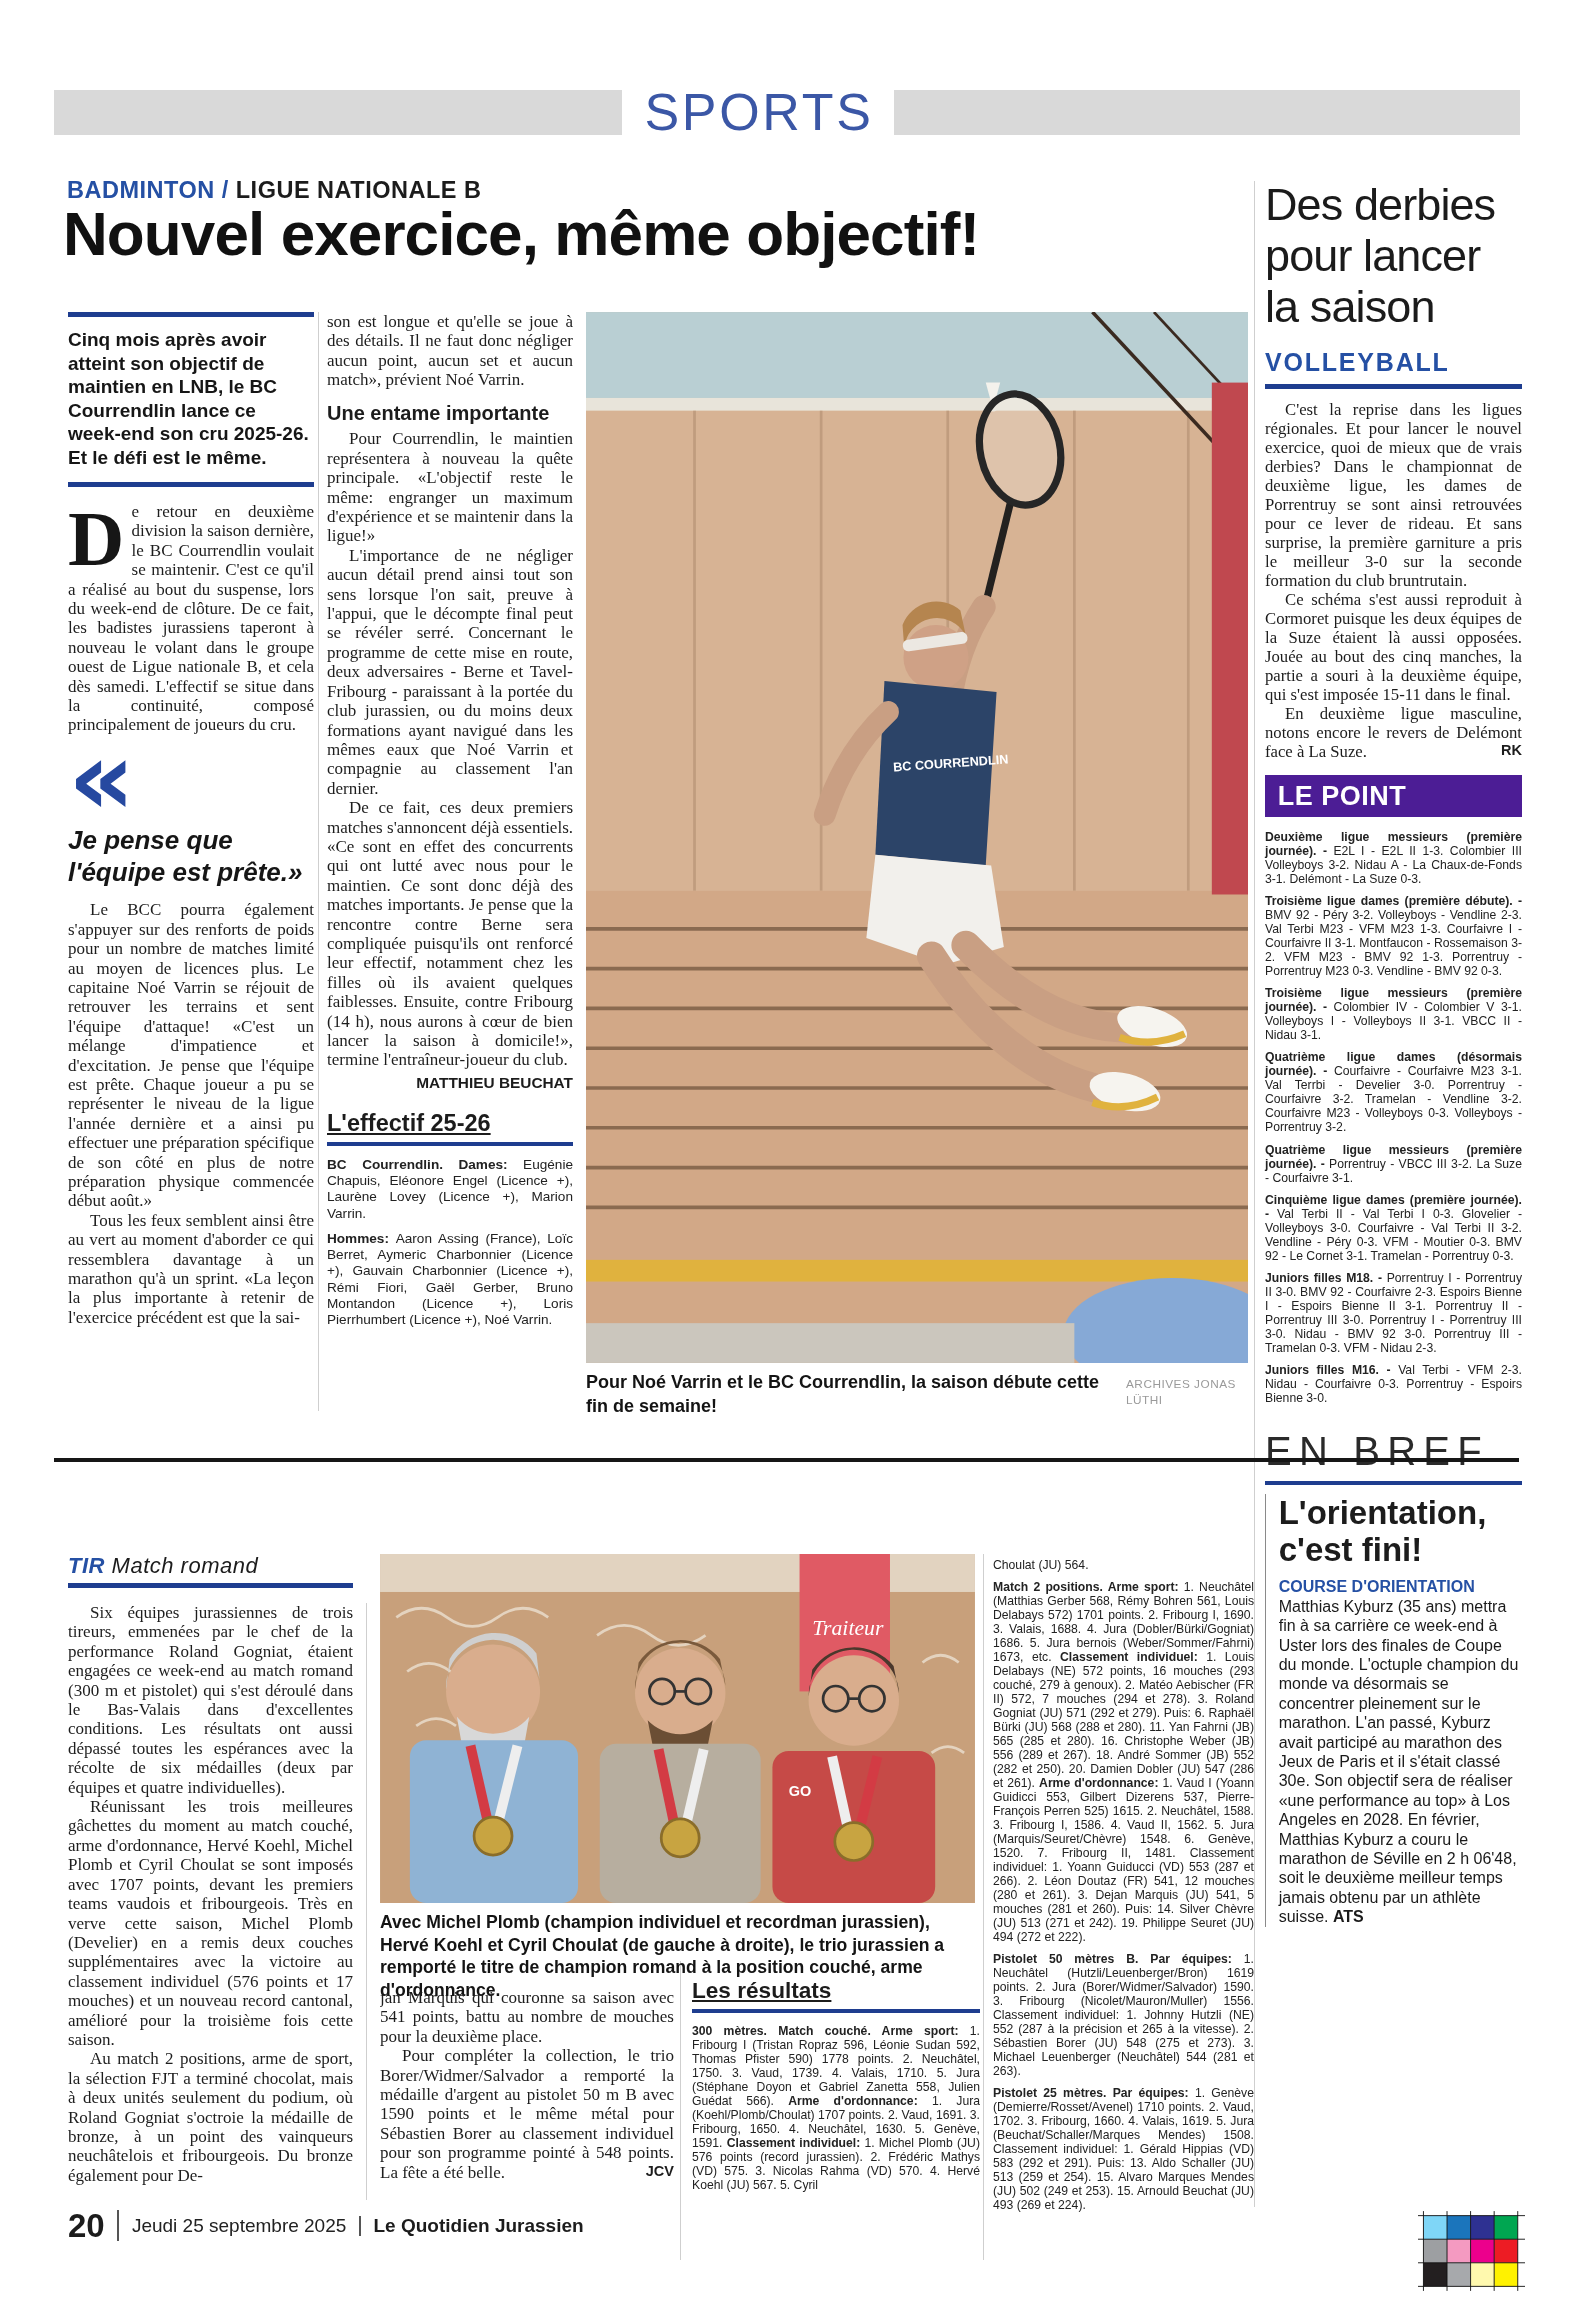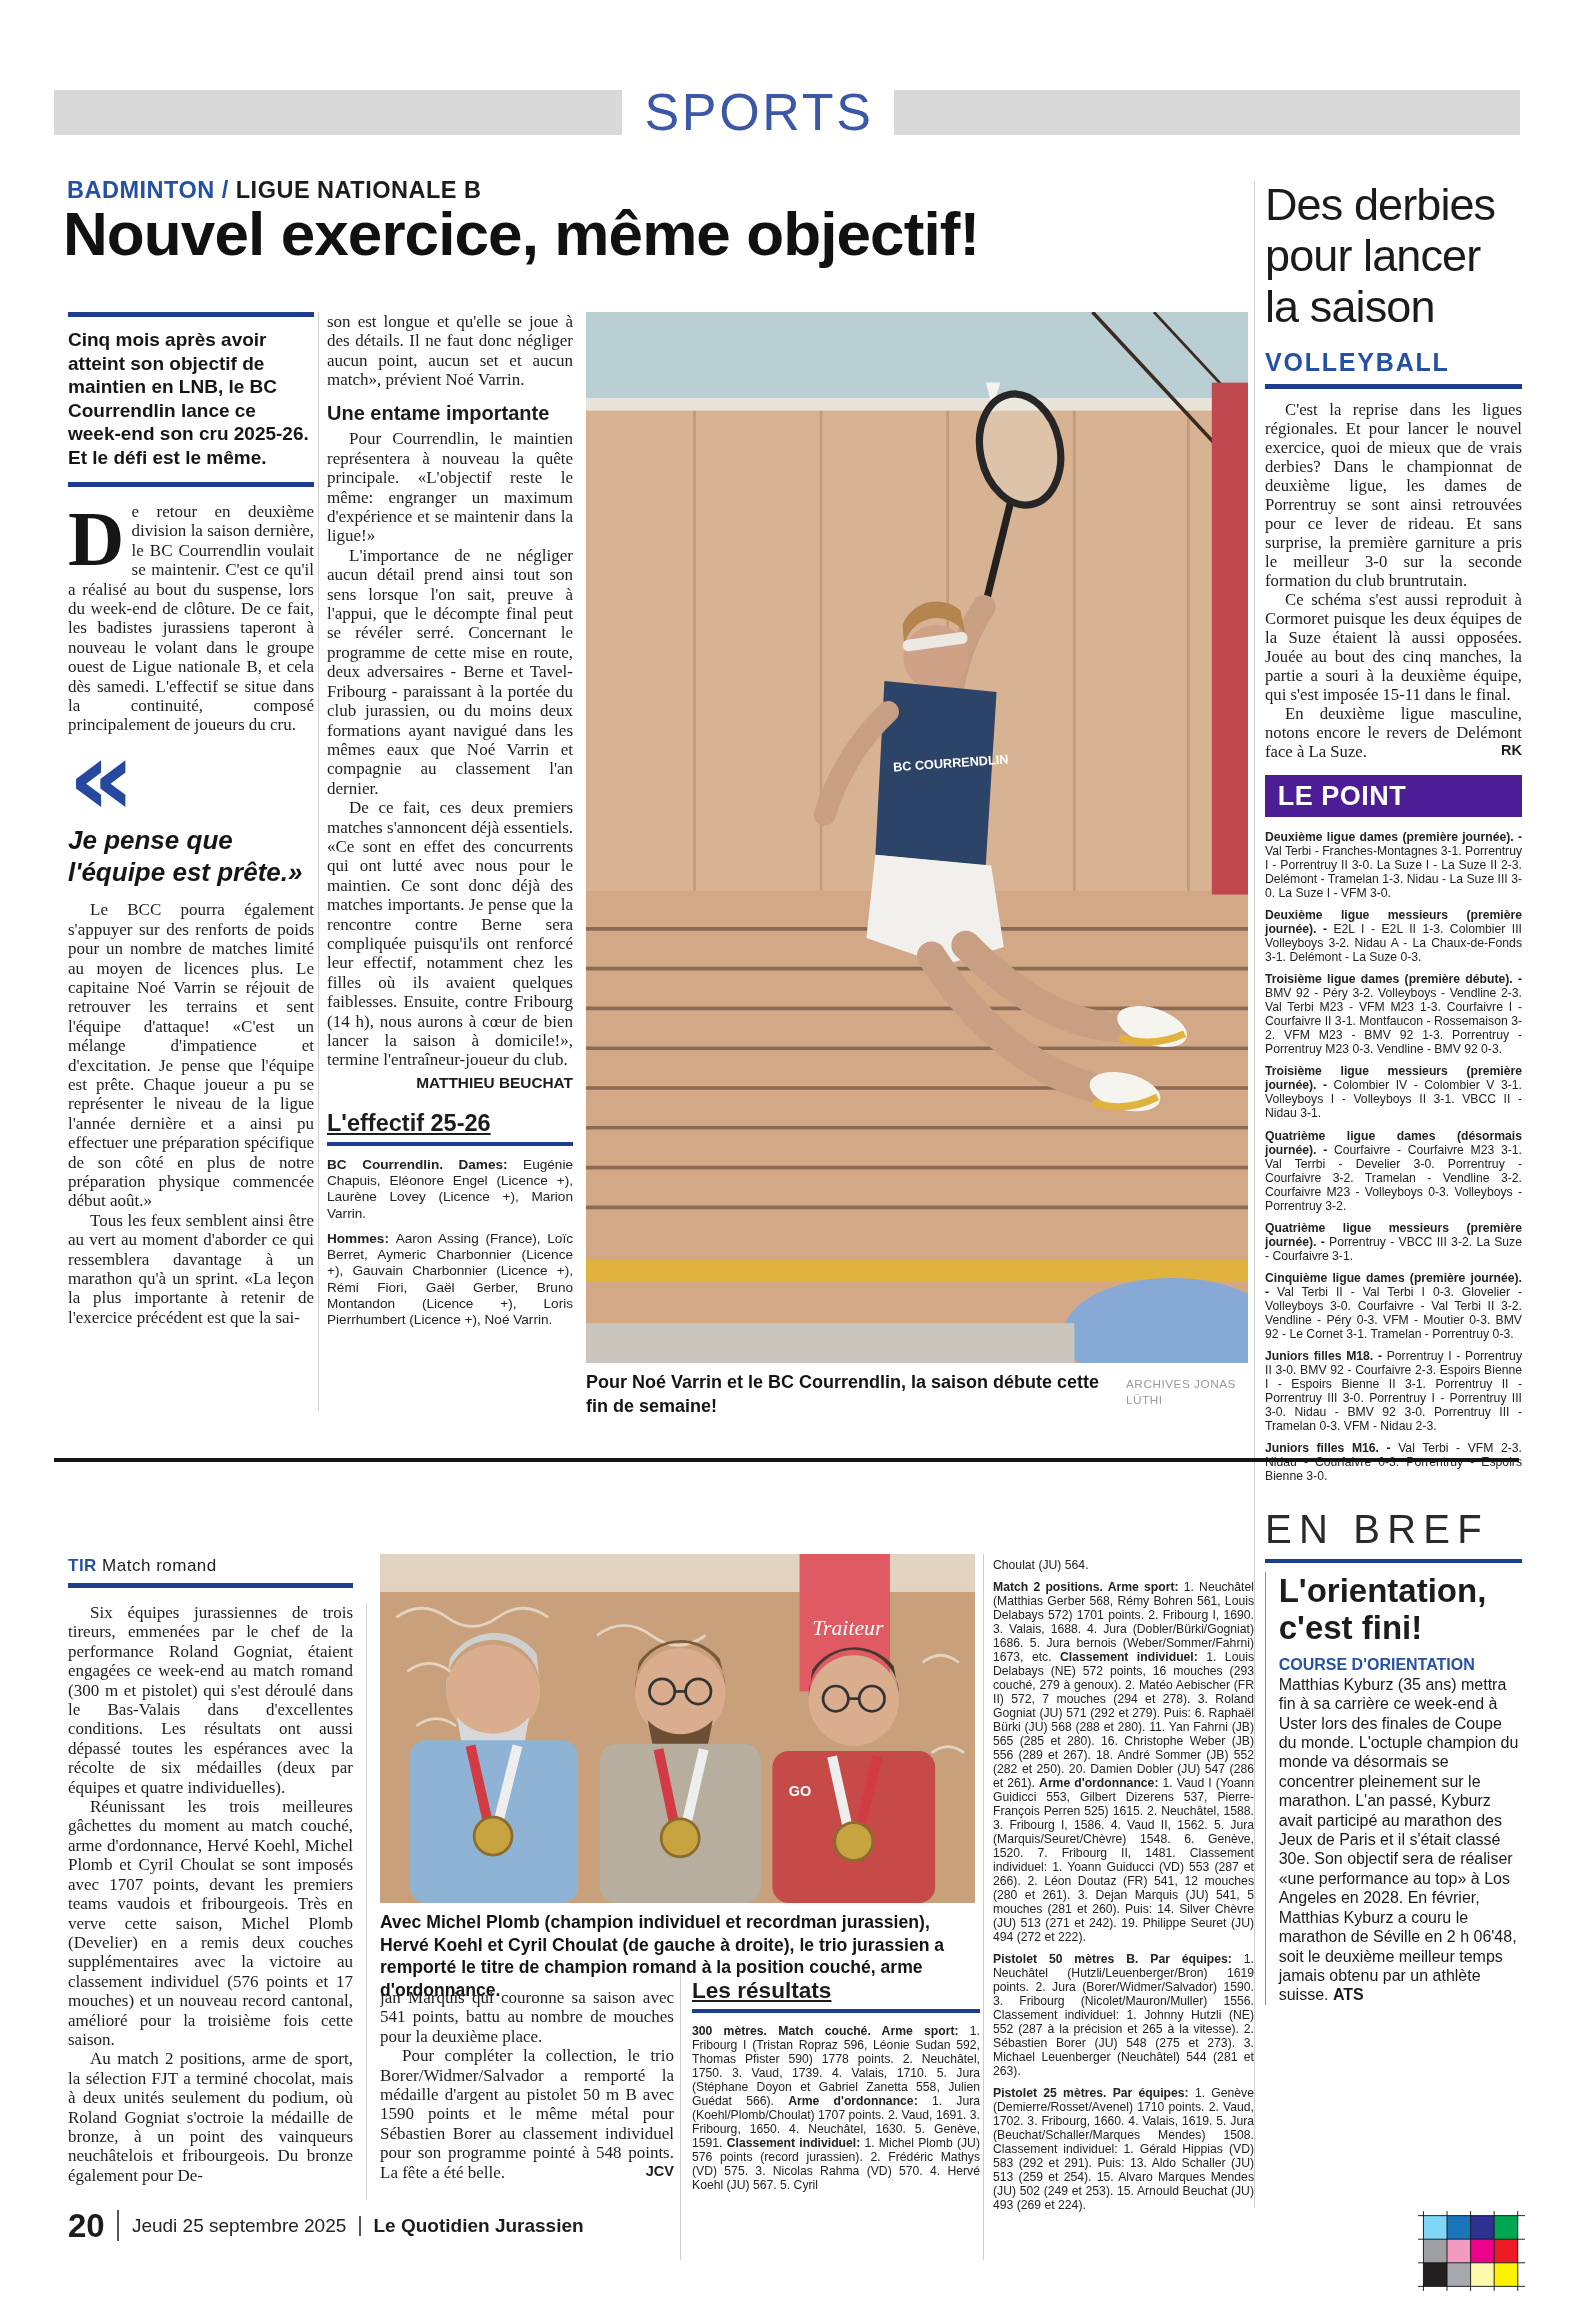--- a/index.html
+++ b/index.html
@@ -173,21 +173,20 @@
     <div class="sb-headline">Des derbies pour lancer la saison</div>
     <div class="sb-kicker">VOLLEYBALL</div>
     <div class="rule-blue" style="height:4.5px;margin:7.2px 0 11px;"></div>
     <div class="sb-serif">
       <p>C'est la reprise dans les ligues régionales. Et pour lancer le nouvel exercice, quoi de mieux que de vrais derbies? Dans le championnat de deuxième ligue, les dames de Porrentruy se sont ainsi retrouvées pour ce lever de rideau. Et sans surprise, la première garniture a pris le meilleur 3-0 sur la seconde formation du club bruntrutain.</p>
       <p>Ce schéma s'est aussi reproduit à Cormoret puisque les deux équipes de la Suze étaient là aussi opposées. Jouée au bout des cinq manches, la partie a souri à la deuxième équipe, qui s'est imposée 15-11 dans le final.</p>
       <p><span>En deuxième ligue masculine, notons encore le revers de Delémont face à La Suze.</span><span class="sig">RK</span></p>
     </div>
     <div class="lepoint-bar">LE POINT</div>
     <div class="agate-sm">
-      <p><b>Deuxième ligue dames (première journée). - </b><span>Val Terbi - Franches-Montagnes 3-1. Porrentruy I - Porrentruy II 3-0. La Suze I - La Suze II 2-3. Delémont - Tramelan 1-3. Nidau - La Suze III 3-0. La Suze I - VFM 3-0.</span></p>
       <p><b>Deuxième ligue messieurs (première journée). - </b><span>E2L I - E2L II 1-3. Colombier III Volleyboys 3-2. Nidau A - La Chaux-de-Fonds 3-1. Delémont - La Suze 0-3.</span></p>
       <p><b>Troisième ligue dames (première débute). - </b><span>BMV 92 - Péry 3-2. Volleyboys - Vendline 2-3. Val Terbi M23 - VFM M23 1-3. Courfaivre I - Courfaivre II 3-1. Montfaucon - Rossemaison 3-2. VFM M23 - BMV 92 1-3. Porrentruy - Porrentruy M23 0-3. Vendline - BMV 92 0-3.</span></p>
       <p><b>Troisième ligue messieurs (première journée). - </b><span>Colombier IV - Colombier V 3-1. Volleyboys I - Volleyboys II 3-1. VBCC II - Nidau 3-1.</span></p>
       <p><b>Quatrième ligue dames (désormais journée). - </b><span>Courfaivre - Courfaivre M23 3-1. Val Terrbi - Develier 3-0. Porrentruy - Courfaivre 3-2. Tramelan - Vendline 3-2. Courfaivre M23 - Volleyboys 0-3. Volleyboys - Porrentruy 3-2.</span></p>
       <p><b>Quatrième ligue messieurs (première journée). - </b><span>Porrentruy - VBCC III 3-2. La Suze - Courfaivre 3-1.</span></p>
       <p><b>Cinquième ligue dames (première journée). - </b><span>Val Terbi II - Val Terbi I 0-3. Glovelier - Volleyboys 3-0. Courfaivre - Val Terbi II 3-2. Vendline - Péry 0-3. VFM - Moutier 0-3. BMV 92 - Le Cornet 3-1. Tramelan - Porrentruy 0-3.</span></p>
       <p><b>Juniors filles M18. - </b><span>Porrentruy I - Porrentruy II 3-0. BMV 92 - Courfaivre 2-3. Espoirs Bienne I - Espoirs Bienne II 3-1. Porrentruy II - Porrentruy III 3-0. Porrentruy I - Porrentruy III 3-0. Nidau - BMV 92 3-0. Porrentruy III - Tramelan 0-3. VFM - Nidau 2-3.</span></p>
       <p><b>Juniors filles M16. - </b><span>Val Terbi - VFM 2-3. Nidau - Courfaivre 0-3. Porrentruy - Espoirs Bienne 3-0.</span></p>
     </div>
     <div class="enbref-title">EN BREF</div>
@@ -225,21 +224,21 @@
           <line x1="32" y1="0" x2="32" y2="88"></line>
           <line x1="58" y1="0" x2="58" y2="88"></line>
           <line x1="84" y1="0" x2="84" y2="88"></line>
           <line x1="110" y1="0" x2="110" y2="88"></line>
       </g>
     </svg>
   </div>
 
   <div class="abs rule-black" style="left:54px;top:1458px;width:1465px;height:3.6px;"></div>
 
-  <div class="abs kicker" style="left:68px;top:1552px;font-size:17px;">
+  <div class="abs kicker" style="left:68px;top:1552px;font-size:22px;font-style:italic;">
     <span class="blue">TIR</span><span style="font-weight:400;"> Match romand</span>
   </div>
   <div class="abs rule-blue" style="left:68px;top:1583px;width:285px;height:5.4px;"></div>
 
   <div class="abs rule-grey" style="left:366px;top:1603px;width:0.9px;height:597px;"></div>
   <div class="abs rule-grey" style="left:680px;top:1961px;width:0.9px;height:299px;"></div>
   <div class="abs rule-grey" style="left:983px;top:1554px;width:0.9px;height:706px;"></div>
 
   <div class="abs serif" style="left:68px;top:1603px;width:285px;height:599px;overflow:hidden;">
     <p>Six équipes jurassiennes de trois tireurs, emmenées par le chef de la performance Roland Gogniat, étaient engagées ce week-end au match romand (300 m et pistolet) qui s'est déroulé dans le Bas-Valais dans d'excellentes conditions. Les résultats ont aussi dépassé toutes les espérances avec la récolte de six médailles (deux par équipes et quatre individuelles).</p>

